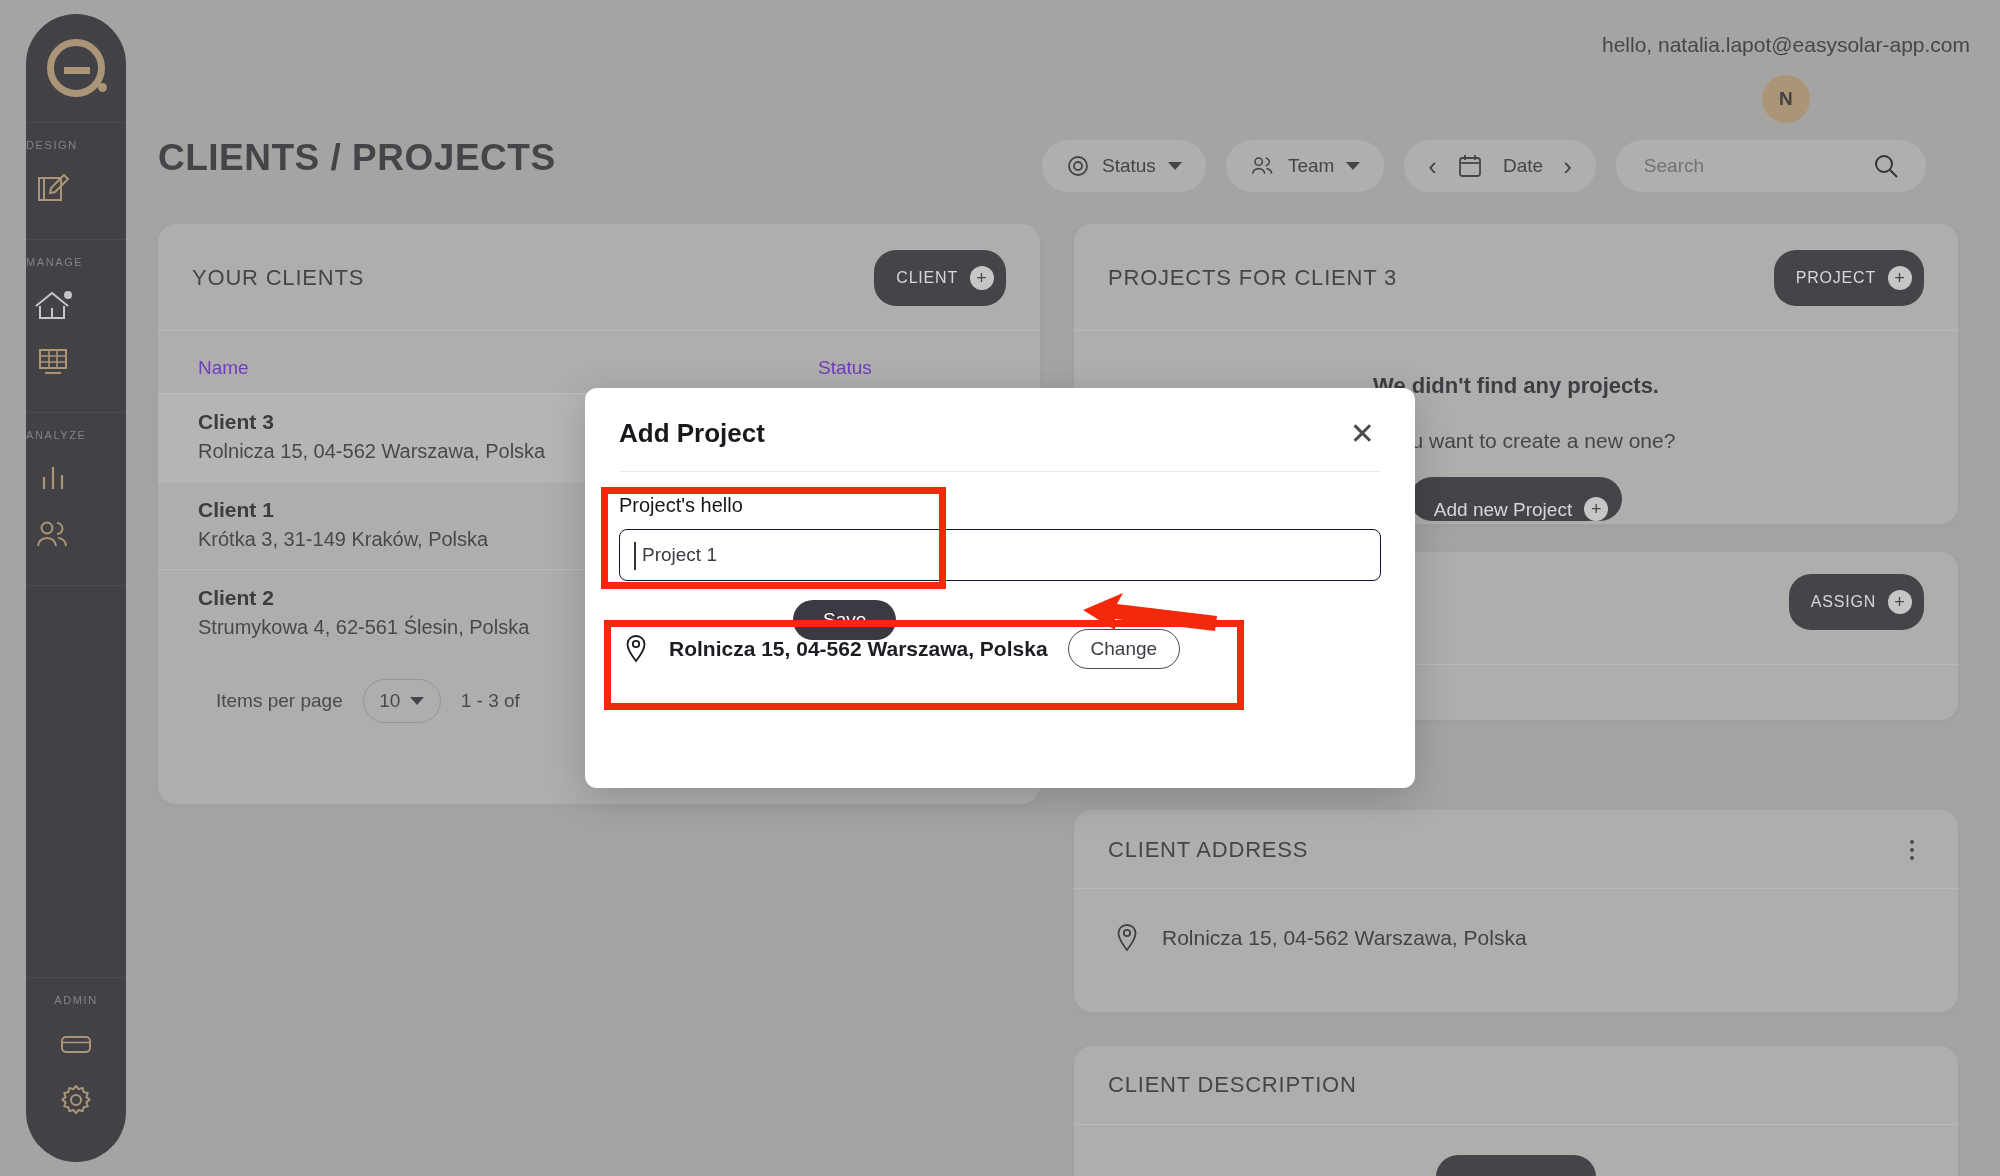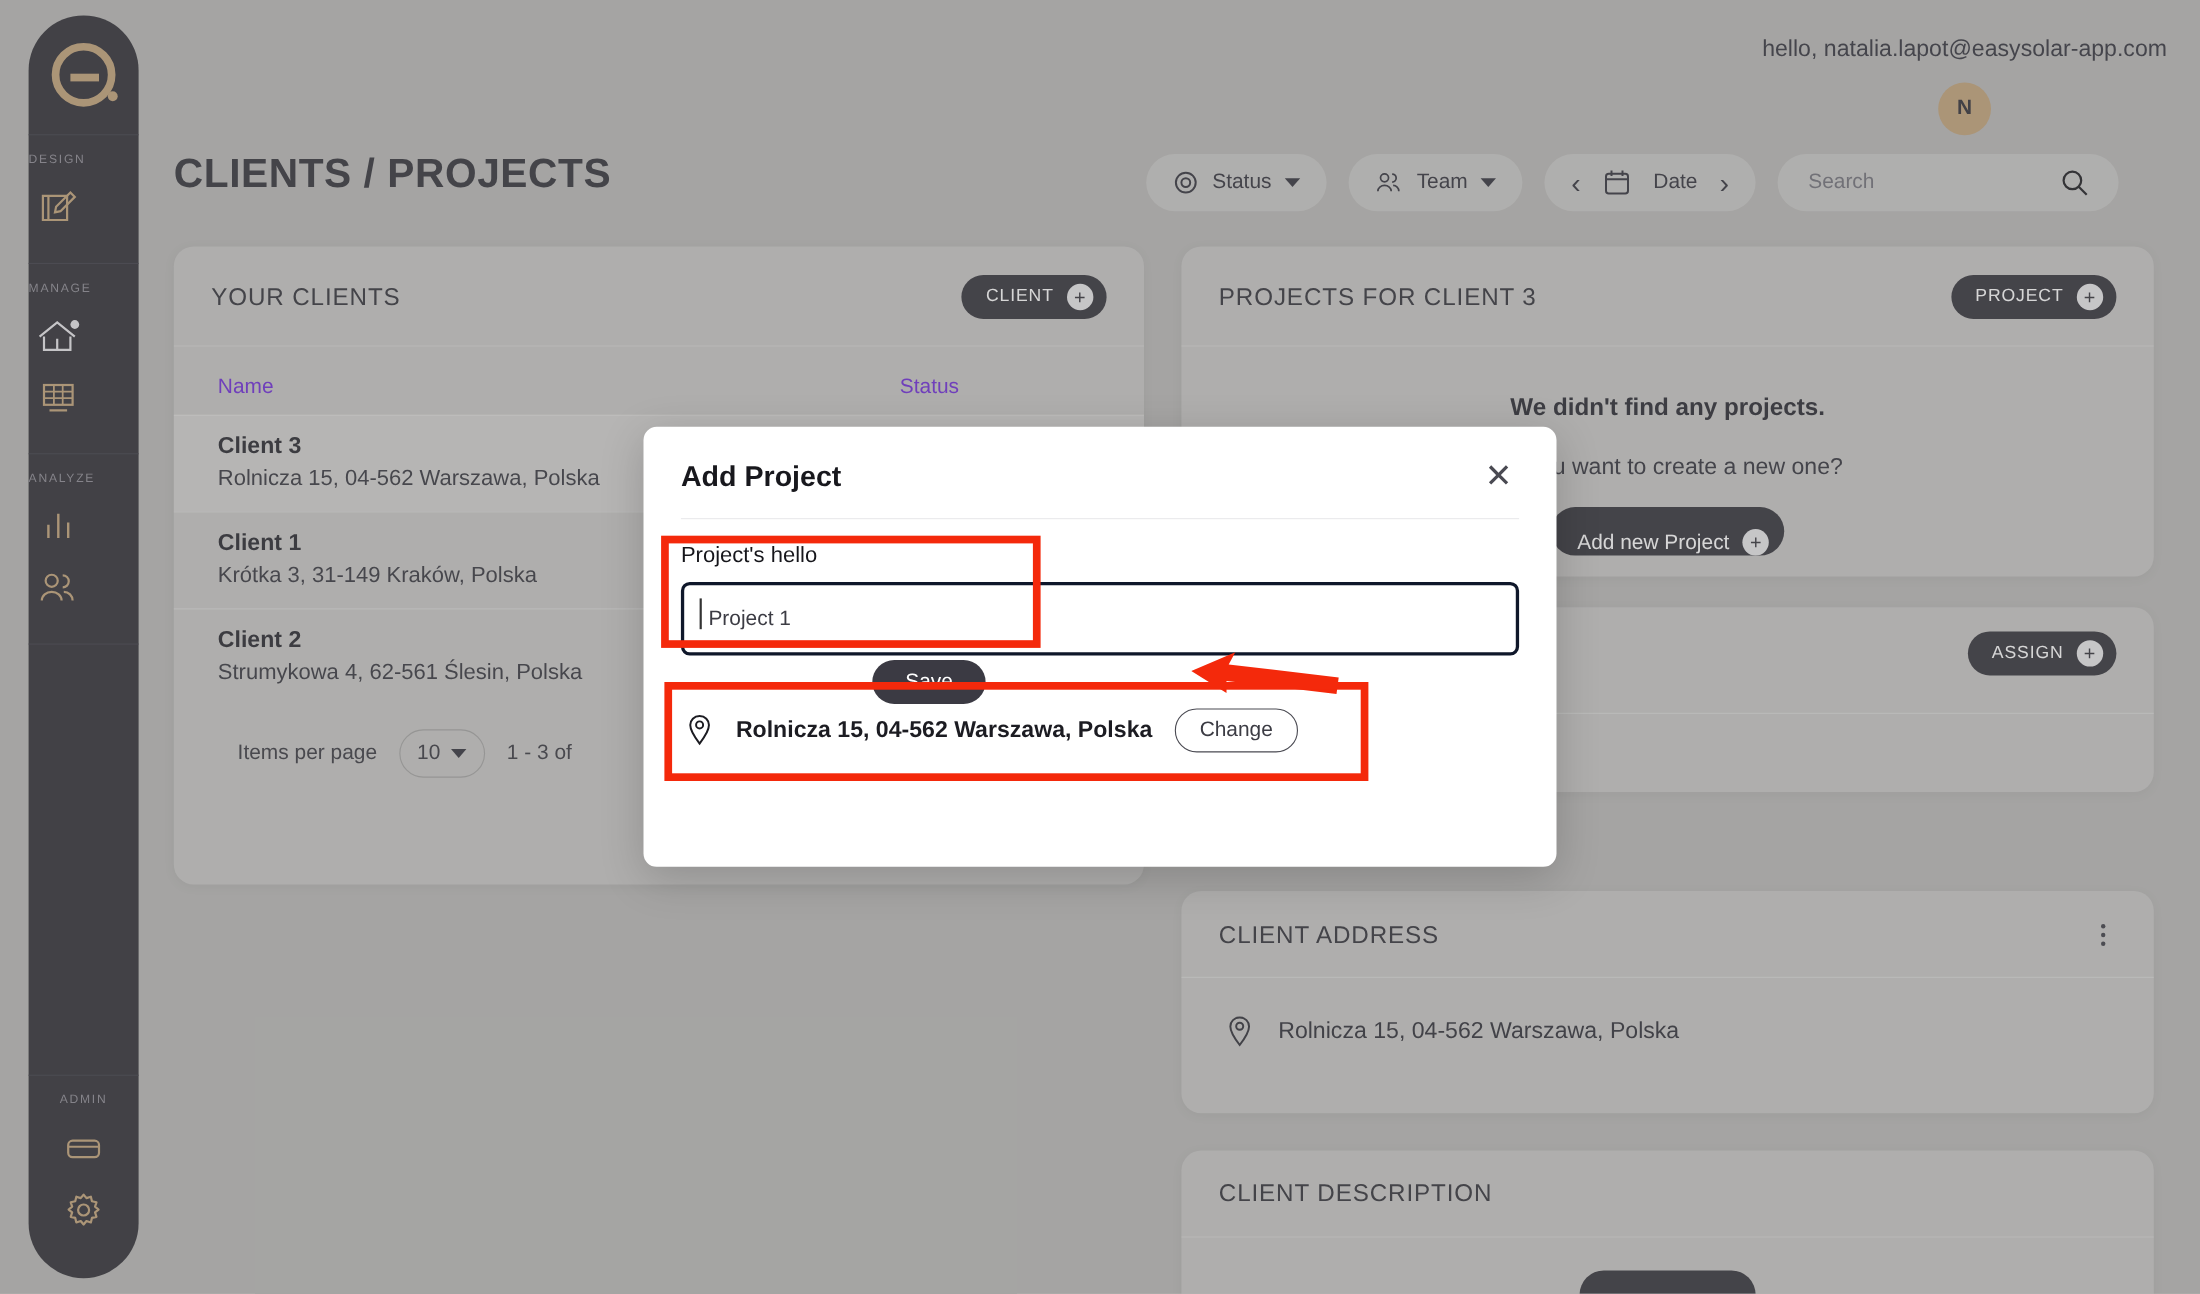--- a/index.html
+++ b/index.html
@@ -131,21 +131,21 @@
   .card-head {
     display:flex; align-items:center; justify-content:space-between;
     padding: 26px 34px 24px 34px;
     border-bottom: 1px solid rgba(255,255,255,0.28);
   }
   .card-title {
     font-size: 22px; letter-spacing: .8px; color:#2e2e36; font-weight:400;
   }
   .dark-btn {
     background: #2f2e36; color:#fff;
-    border-radius: 22px; height: 40px;
+    border-radius: 22px; height: 56px;
     display:flex; align-items:center; gap: 12px;
     padding: 0 12px 0 22px;
     font-size: 16px; letter-spacing:.8px;
     cursor:pointer; border:none;
     font-family:"Liberation Sans",sans-serif;
   }
   .plus-circle {
     width: 24px; height:24px; border-radius:50%;
     background:#e8e8ea; color:#2f2e36;
     display:flex;align-items:center;justify-content:center;
@@ -236,21 +236,21 @@
   }
   .modal-title { font-size: 26px; font-weight:700; color:#18181d; }
   .close-x {
     font-size: 30px; color:#4a4a52; line-height:1; cursor:pointer;
     font-weight: 300; padding: 0 6px;
   }
   .modal-divider { height:1px; background:#e9e9ec; margin: 0 34px; }
   .modal-body { padding: 22px 34px 0 34px; position:relative; }
   .field-label { font-size: 20px; color:#16161b; margin-bottom: 12px; }
   .text-input {
-    height: 67px; border:3px solid #0f172a; border-radius: 8px;
+    height: 52px; border:1px solid #0f172a; border-radius: 8px;
     display:flex; align-items:center; padding: 0 22px;
     font-size: 19px; color:#3c3c44;
     position: relative;
   }
   .caret {
     position:absolute; left: 14px; top: 12px; width:1.5px; height: 28px;
     background:#333;
   }
   .addr-bar {
     margin-top: 48px;

